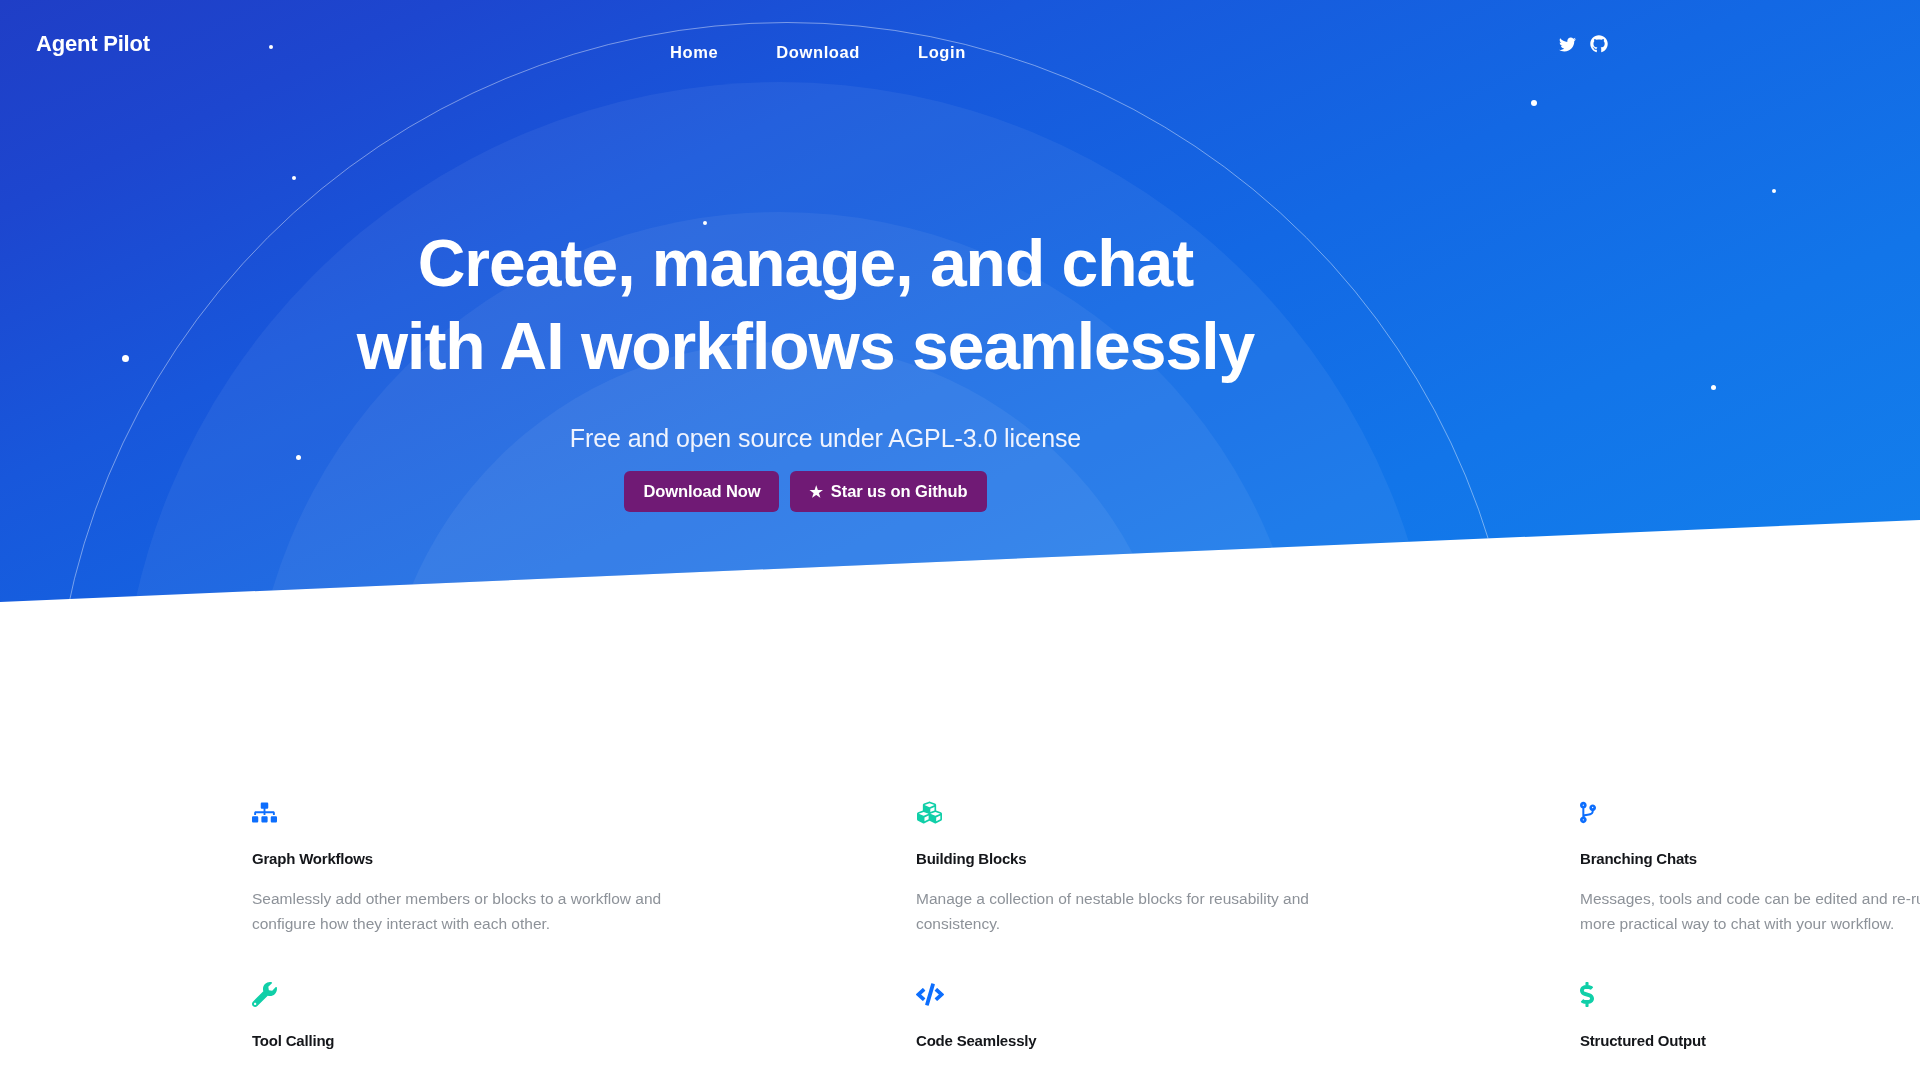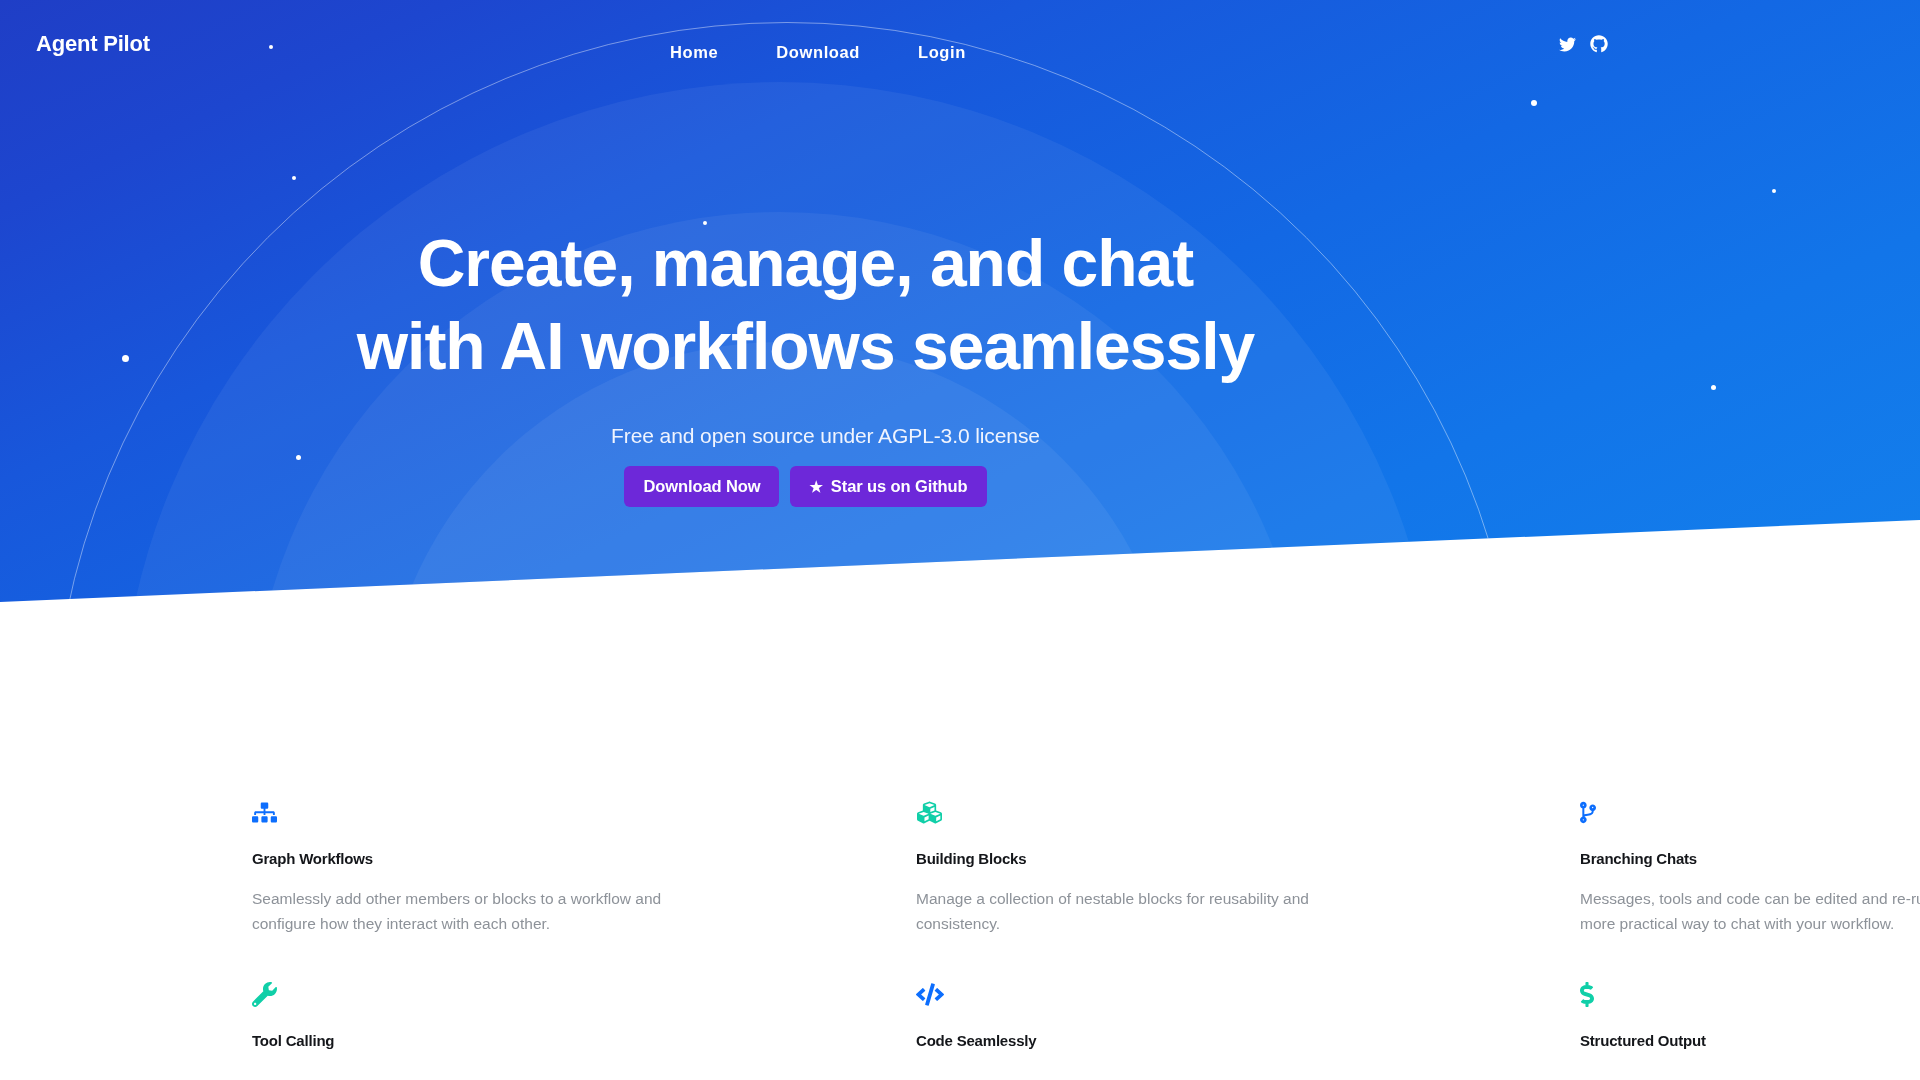--- a/index.html
+++ b/index.html
@@ -126,42 +126,42 @@
     color:#ffffff;
     font-size:66px;
     font-weight:bold;
     line-height:1.26;
     letter-spacing:-1px;
   }
   .headline .line { display:block; white-space:nowrap; }
   .subtitle {
     margin-top:36px;
     color:#f0f4fe;
-    font-size:21px;
+    font-size:25px;
     font-weight:400;
     letter-spacing:-0.1px;
     margin-left:40px;
   }
   .cta-row {
     margin-top:18px;
     display:flex;
     justify-content:center;
     align-items:center;
     gap:11px;
   }
   .btn {
     display:inline-flex;
     align-items:center;
     justify-content:center;
     gap:8px;
     height:41px;
     padding:0 19px;
     border:none;
     border-radius:6px;
-    background:#6d28d9;
+    background:#701a75;
     color:#ffffff;
     font-family:"Liberation Sans", sans-serif;
     font-size:16.5px;
     font-weight:bold;
     letter-spacing:-0.1px;
     cursor:pointer;
     white-space:nowrap;
   }
   .btn .star { font-size:15px; line-height:1; }
 

